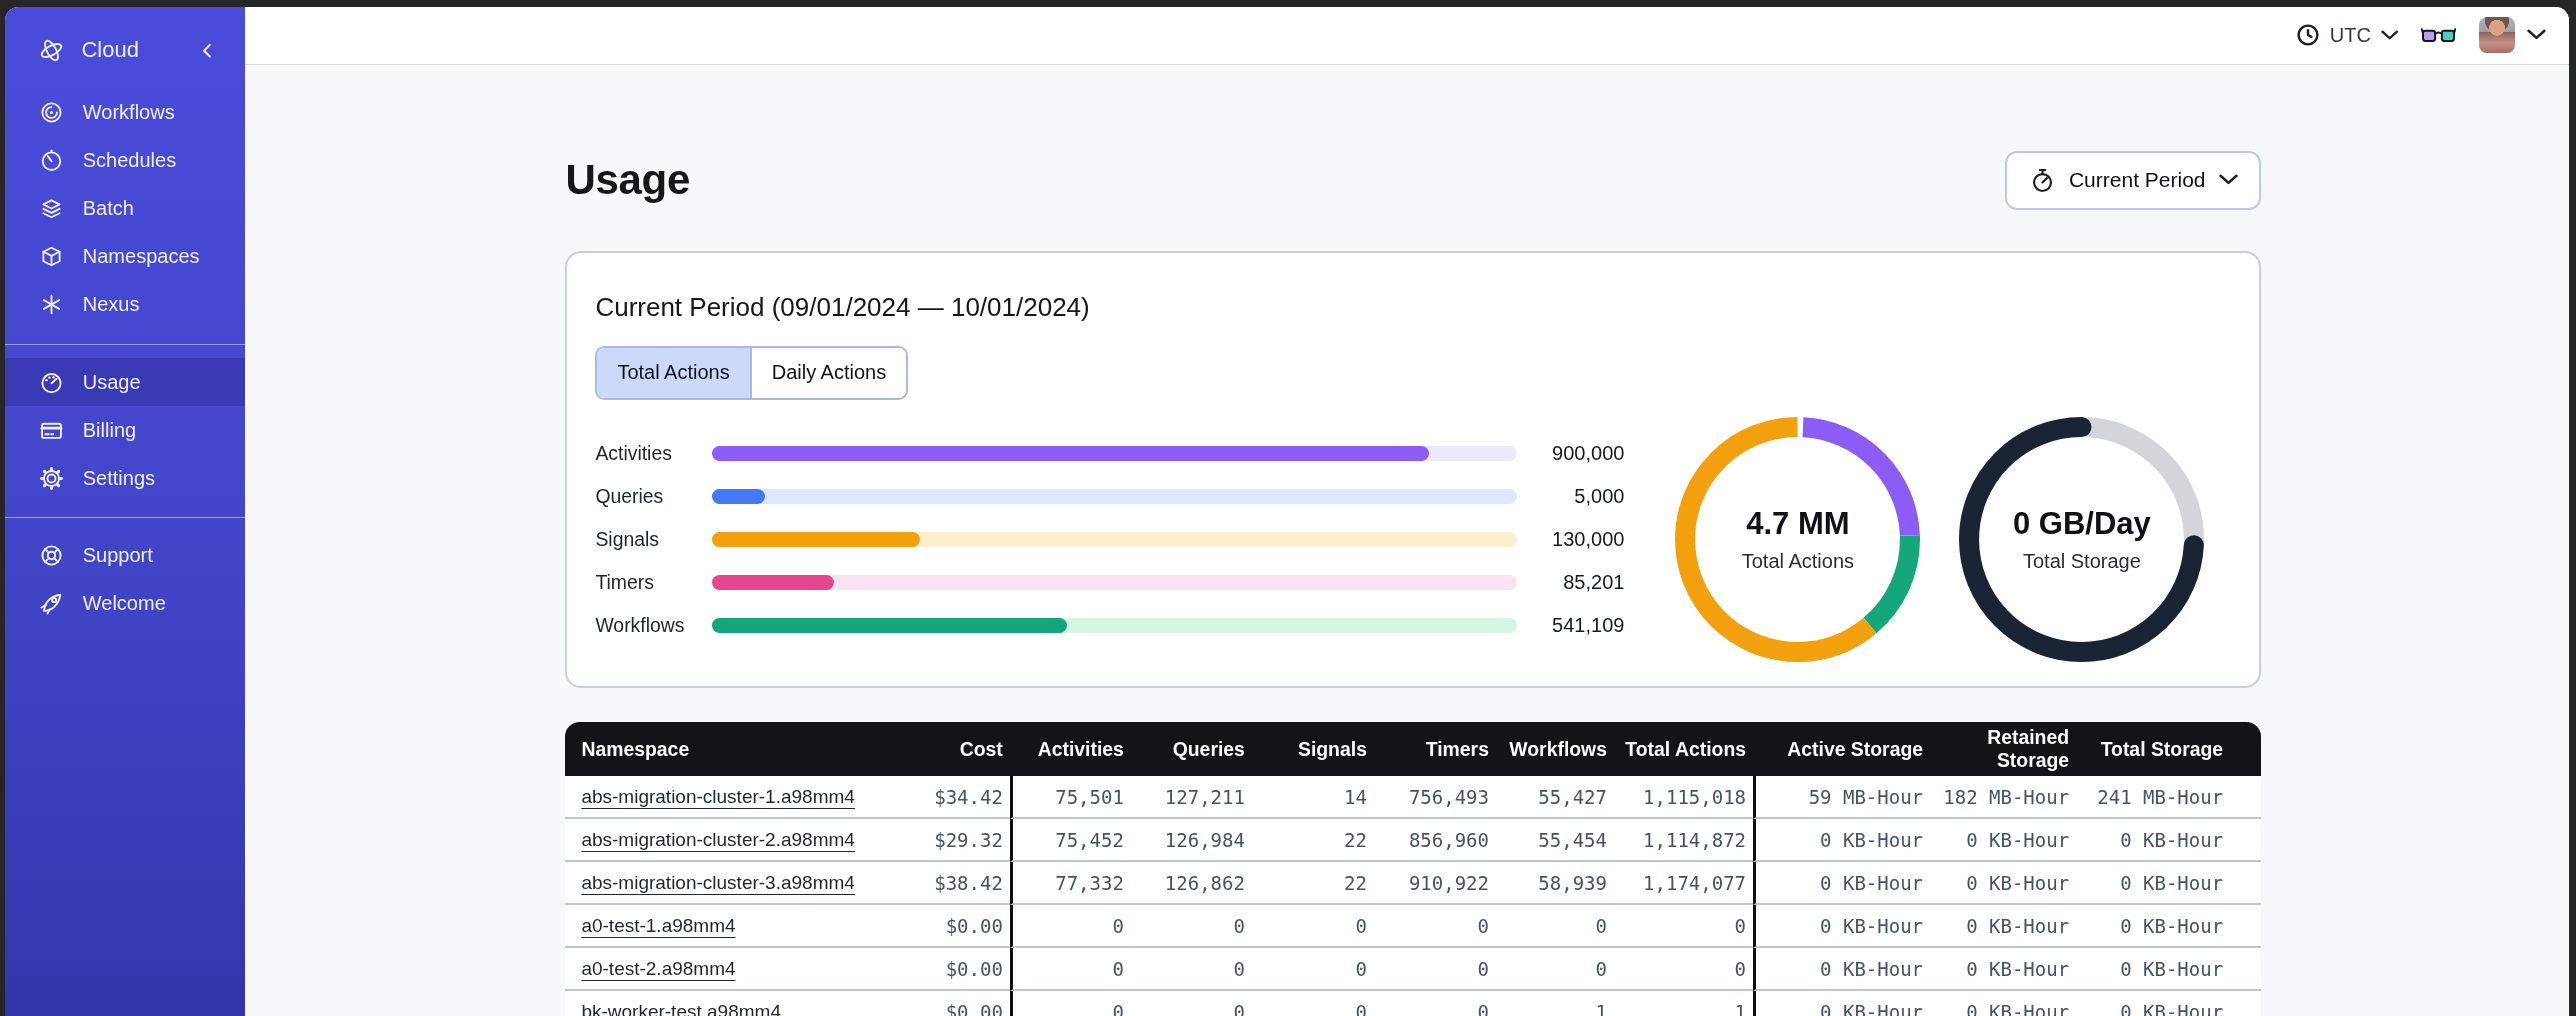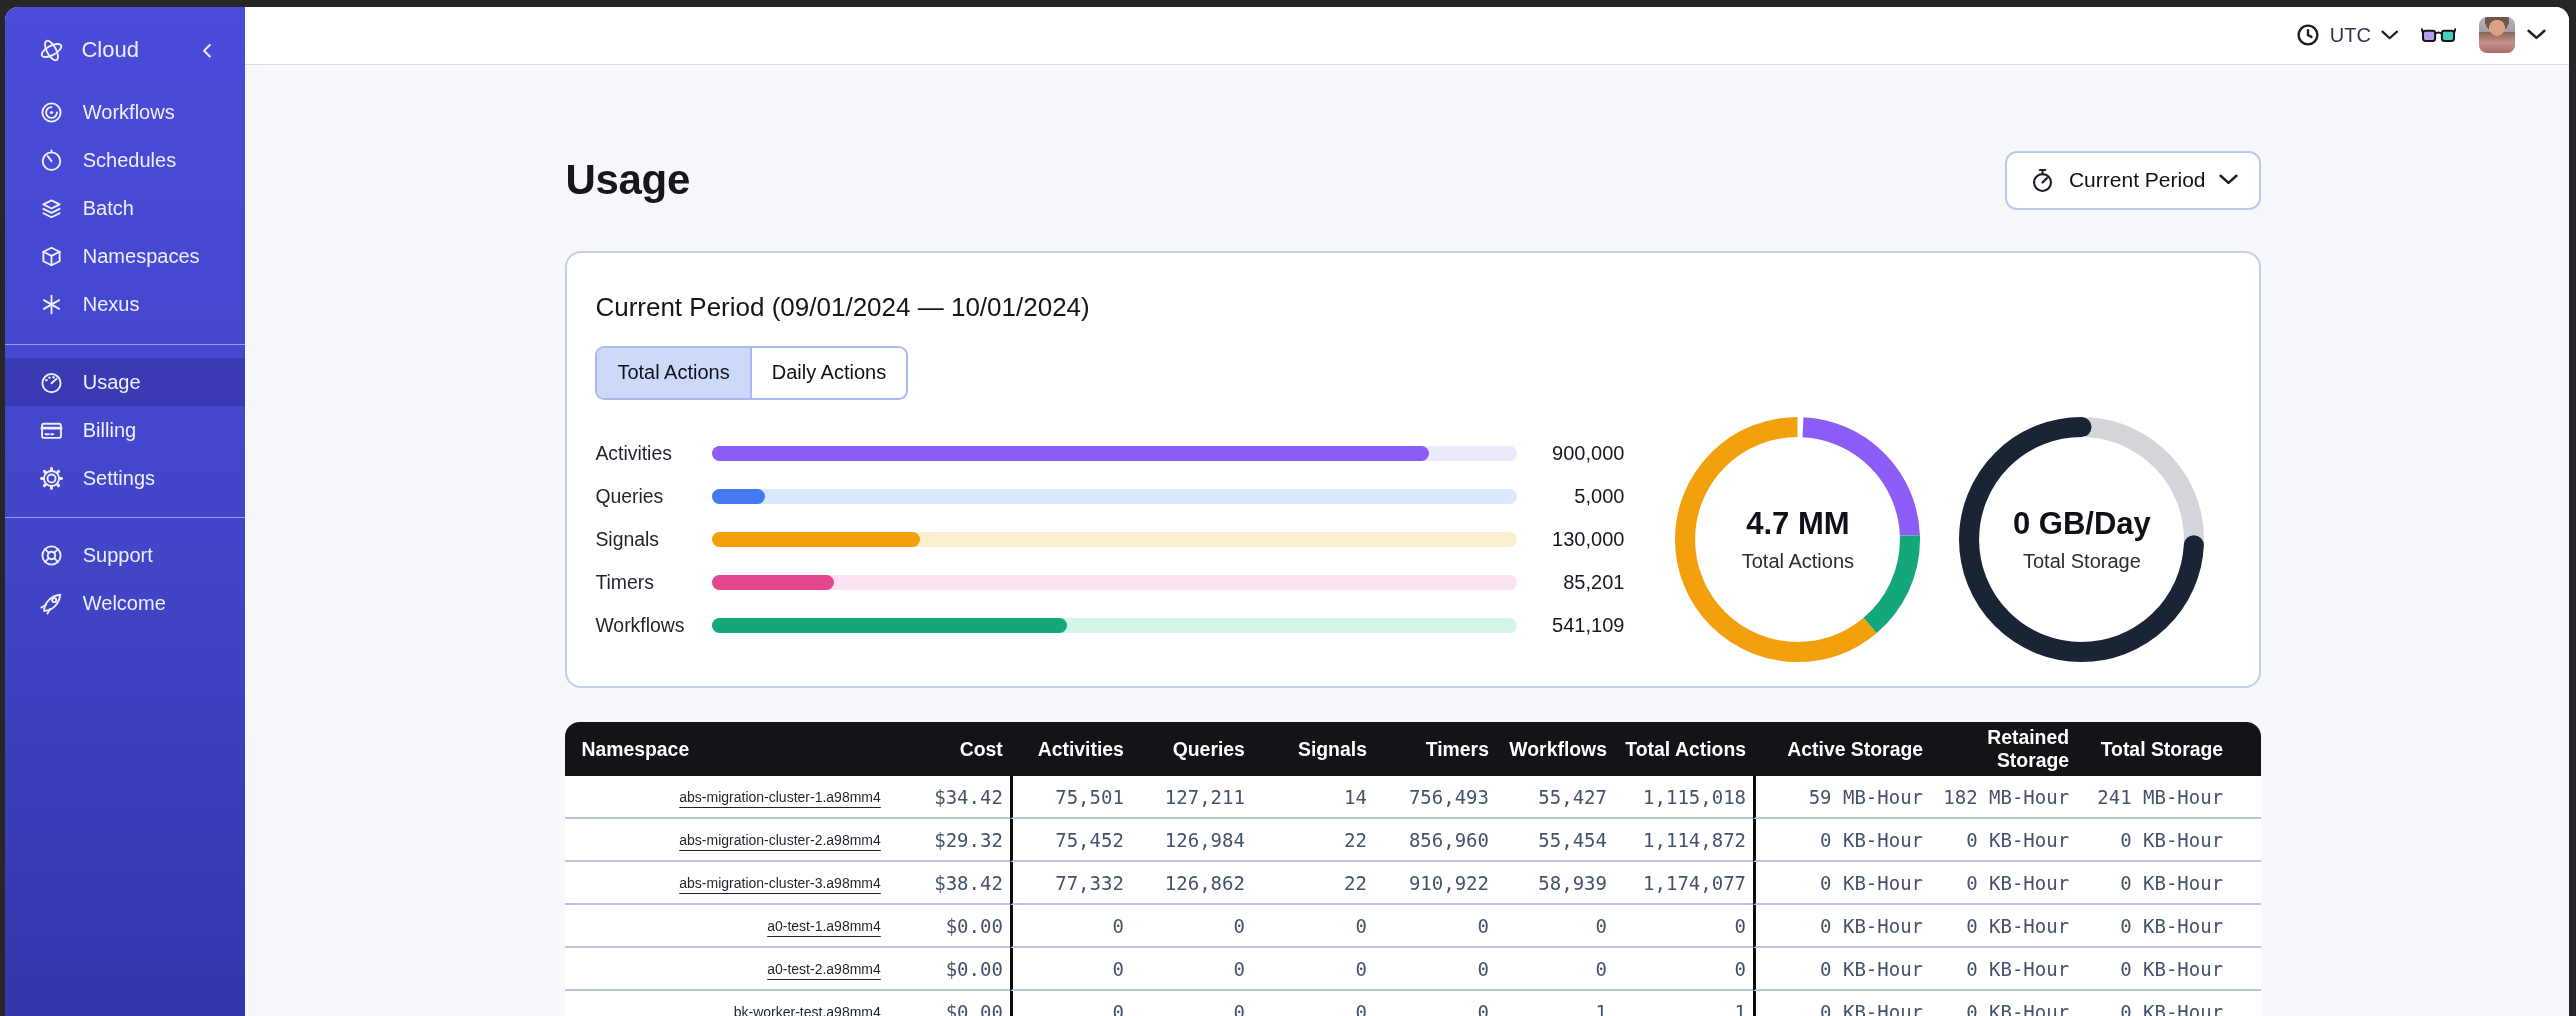--- a/index.html
+++ b/index.html
@@ -75,21 +75,21 @@
   .donut-label { font-size:20px; color:#2c2c36; }
 
   
   .table-wrap { margin-top:34px; border-radius:14.8px 14.8px 0 0; overflow:hidden; }
   table { width:1696px; table-layout:fixed; border-collapse:separate; border-spacing:0; background:#fff; }
   thead th { background:#131318; color:#fff; height:54px; font-size:19.4px; font-weight:600; padding:0 6.7px; }
   th.left, td.left { text-align:left; padding-left:16px; }
   th.right, td.right { text-align:right; }
   tbody td { height:43px; border-bottom:2px solid #bac5da; font-size:19px; color:#44536b;
              font-family:"DejaVu Sans Mono", monospace; padding:0 6.7px; white-space:nowrap; }
-  tbody td.ns { font-family:"Liberation Sans", sans-serif; font-size:14px;text-align:right; }
+  tbody td.ns { font-family:"Liberation Sans", sans-serif; font-size:19px; }
   tbody td.ns a { color:#1e2530; text-decoration:underline; text-decoration-thickness:1.3px; text-underline-offset:4.7px; }
   tbody td.cdiv { border-left:3.4px solid #0d0e12; }
 
   .sicon { stroke:currentColor; fill:none; stroke-width:2.8; stroke-linecap:round; stroke-linejoin:round; }
 </style>
 </head>
 <body>
 
 <div class="app">
 

